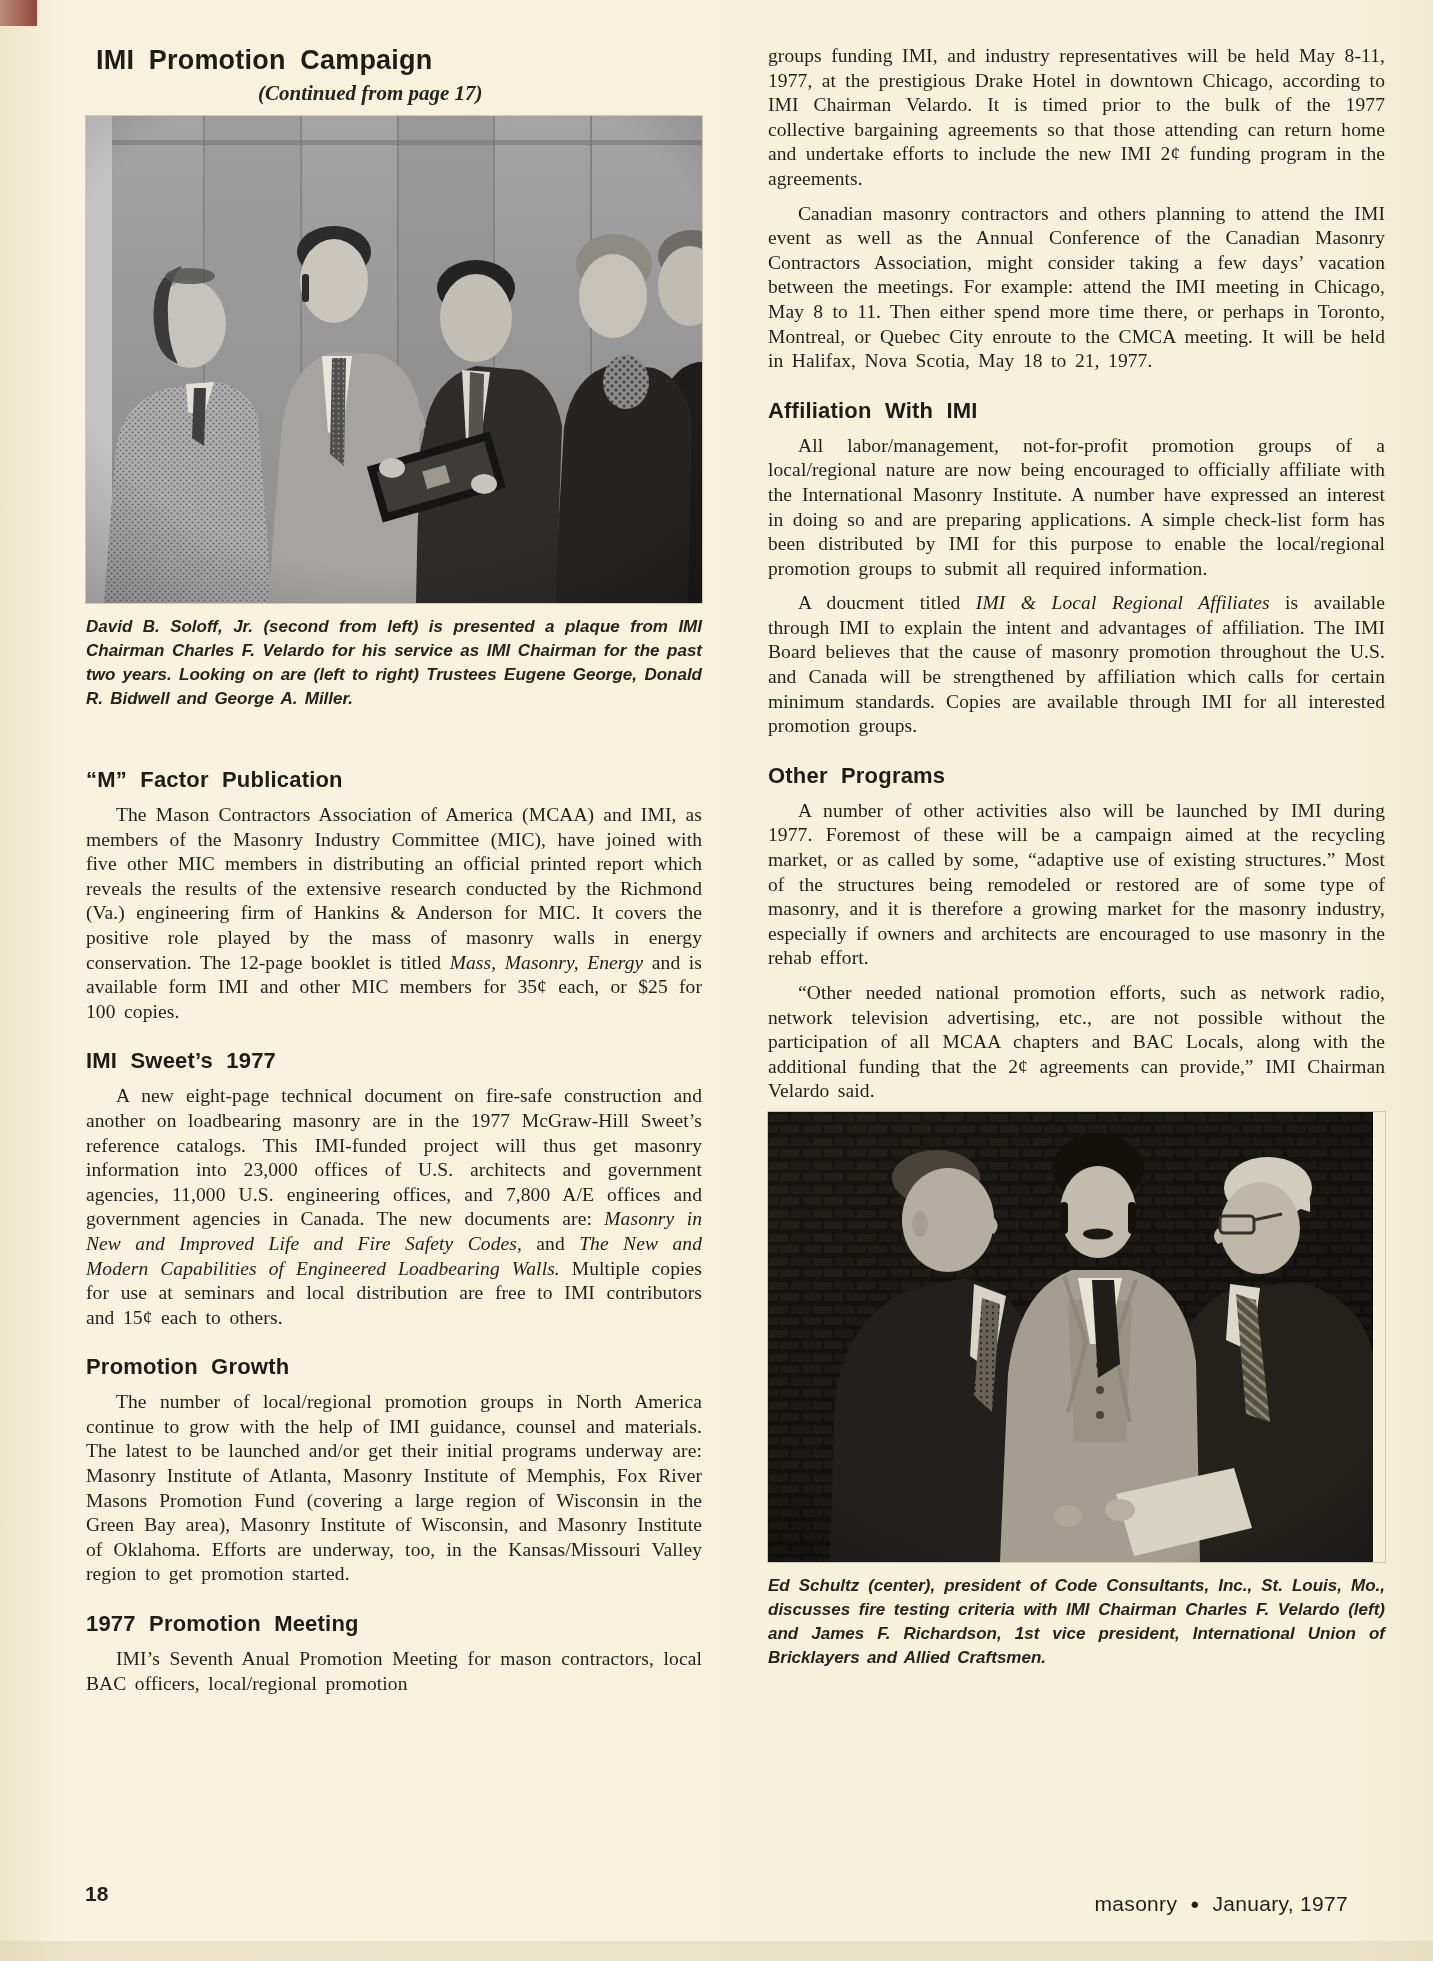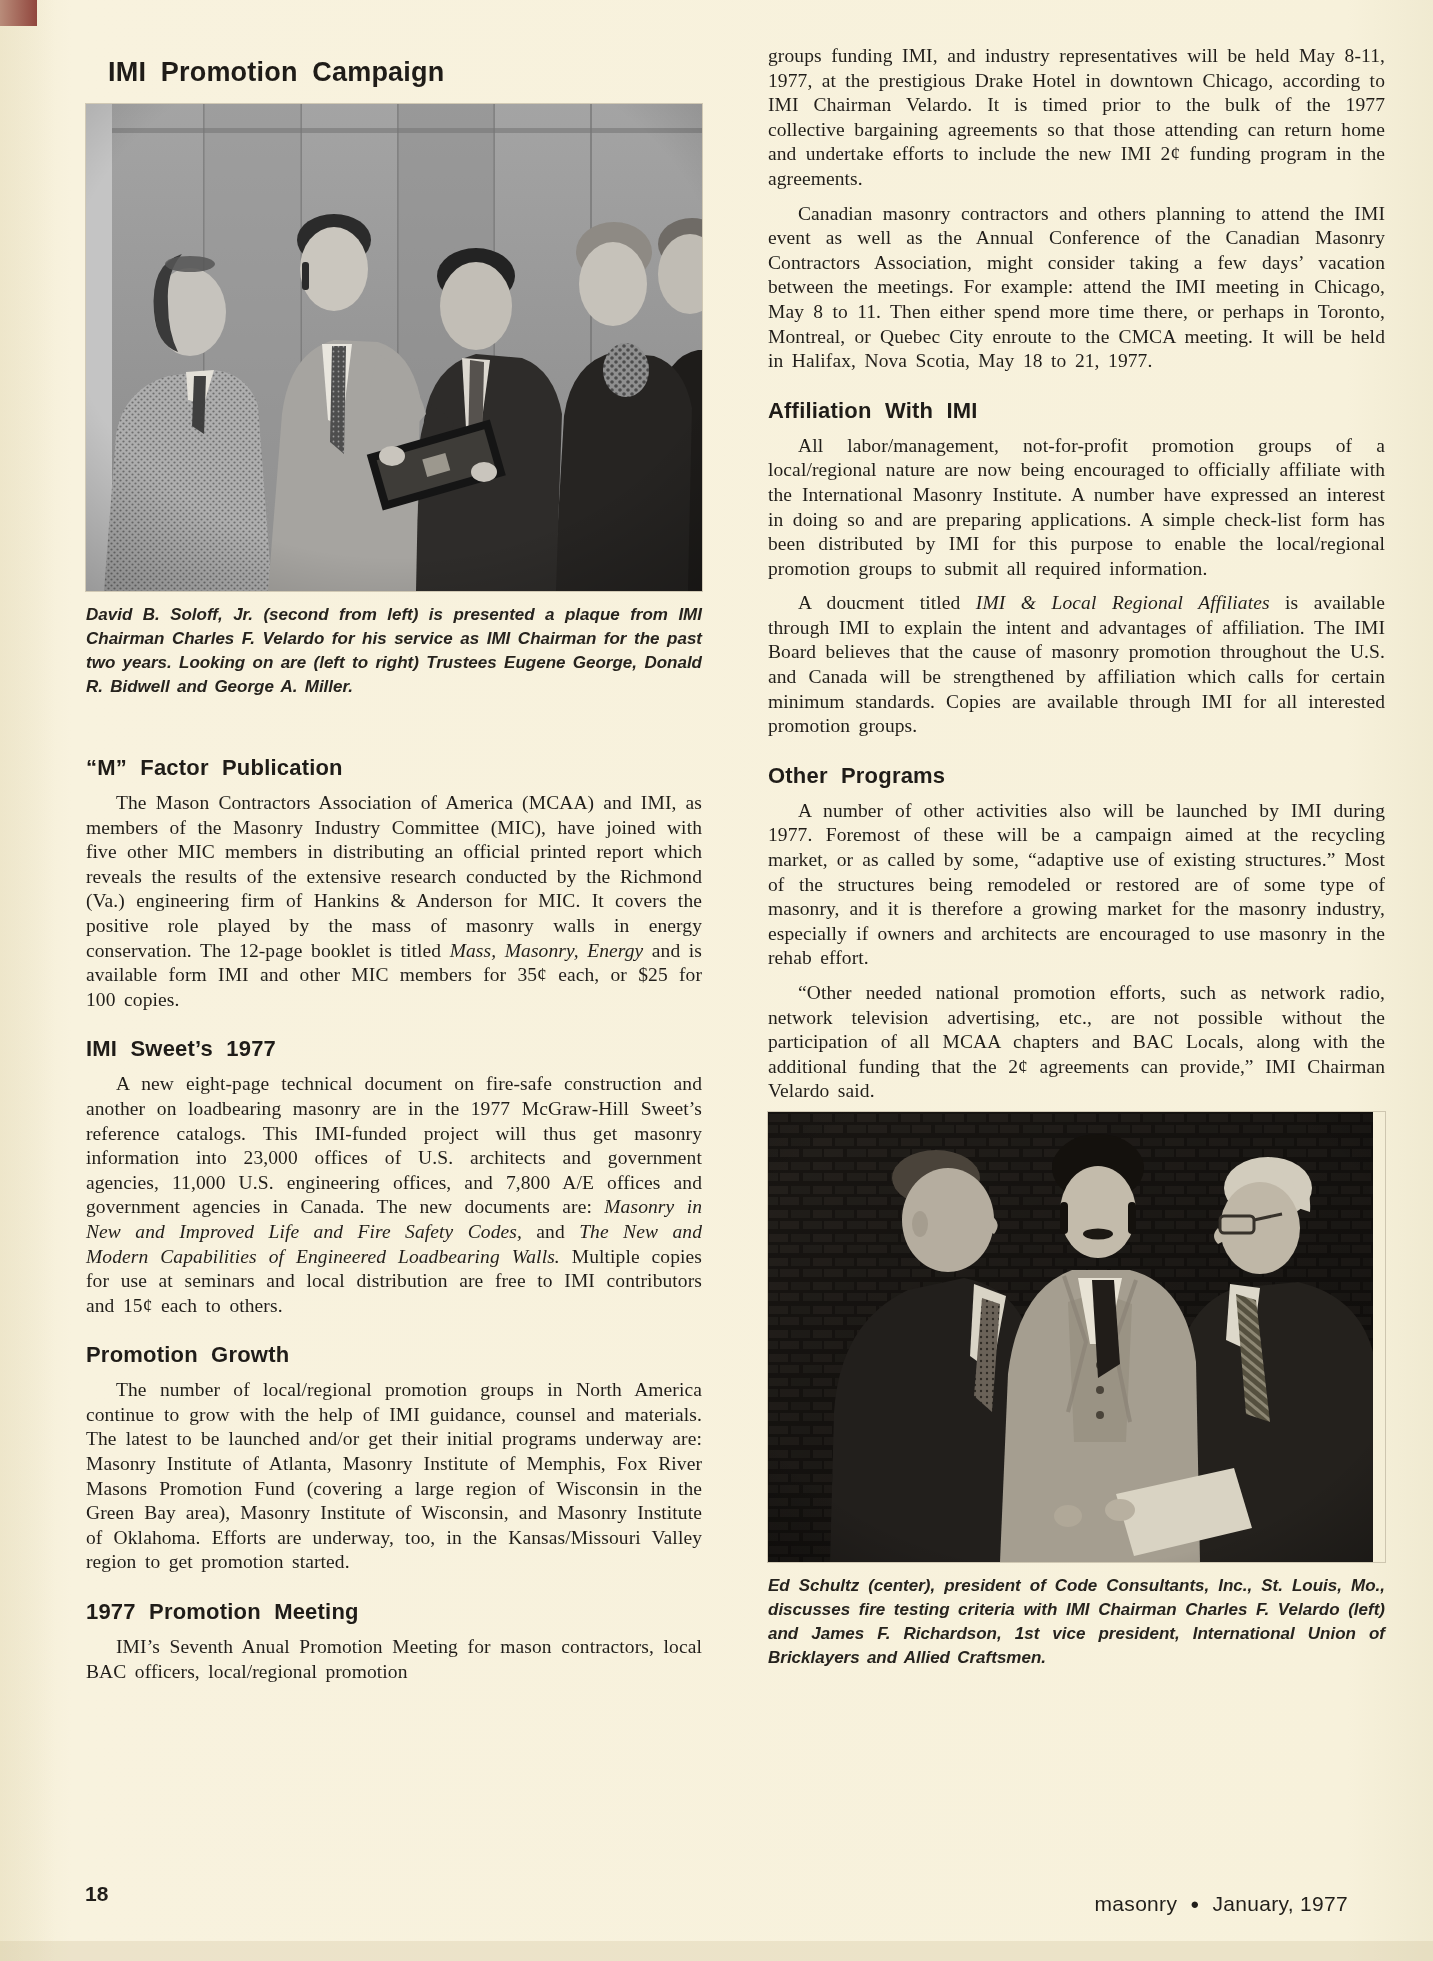--- a/index.html
+++ b/index.html
@@ -7,21 +7,21 @@
         background:linear-gradient(90deg,#f2ecd3 0,#f8f2de 5%,#f7f1db 94%,#f0ead1 100%);
         font-family:"Liberation Serif",serif;}
   .scan-left{position:absolute;left:0;top:0;width:55px;height:100%;
         background:linear-gradient(90deg,rgba(234,225,195,.55),rgba(255,255,255,0));pointer-events:none;}
   .scan-bottom{position:absolute;left:0;bottom:0;width:100%;height:20px;background:rgba(205,192,150,.28);pointer-events:none;}
   .corner-mark{position:absolute;left:0;top:0;width:37px;height:26px;background:#7d2420;}
   .col{position:absolute;}
   .col-left{left:86px;top:40px;width:616px;}
   .col-right{left:768px;top:44px;width:617px;}
   .title{font-family:"Liberation Sans",sans-serif;font-weight:bold;font-size:27px;line-height:32px;
-        margin:16px;padding-left:6px;word-spacing:7px;letter-spacing:.2px;color:#1f1c18;}
+        margin:4px;padding-left:6px;word-spacing:7px;letter-spacing:.2px;color:#1f1c18;}
   .continued{font-style:italic;font-weight:bold;font-size:21px;line-height:26px;padding-left:172px;color:#26231e;}
   .photo{margin:10px 0 0 0;box-shadow:0 0 0 1px rgba(90,80,60,.25);line-height:0;}
   .photo1 svg{display:block;width:616px;height:487px;}
   .photo2{margin-top:8px;}
   .photo2 svg{display:block;width:605px;height:450px;}
   .caption{font-family:"Liberation Sans",sans-serif;font-style:italic;font-weight:600;font-size:17px;
         line-height:24px;margin:12px 0 0;text-align:justify;word-spacing:2.5px;color:#26231e;}
   h2{font-family:"Liberation Sans",sans-serif;font-size:22px;line-height:26px;margin:24px 0 0;
         word-spacing:7px;letter-spacing:.2px;color:#1f1c18;}
   .h-first{margin-top:56px;}
@@ -37,20 +37,21 @@
 </style>
 </head>
 <body>
 
 <div class="page">
   <div class="corner-mark"></div>
   <div class="scan-left"></div>
 
   <div class="col col-left">
     <h1 class="title">IMI Promotion Campaign</h1>
+    <div class="continued">(Continued from page 17)</div>
 
     <figure class="photo photo1">
       <svg viewBox="0 0 616 487" xmlns="http://www.w3.org/2000/svg">
         <defs>
           <linearGradient id="woodg" x1="0" y1="0" x2="0" y2="1">
             <stop offset="0" stop-color="#a4a4a4"></stop>
               <stop offset="1" stop-color="#898989"></stop>
           </linearGradient>
           <pattern id="tweed" width="6" height="6" patternUnits="userSpaceOnUse">
             <rect width="6" height="6" fill="#aeaeae"></rect>

